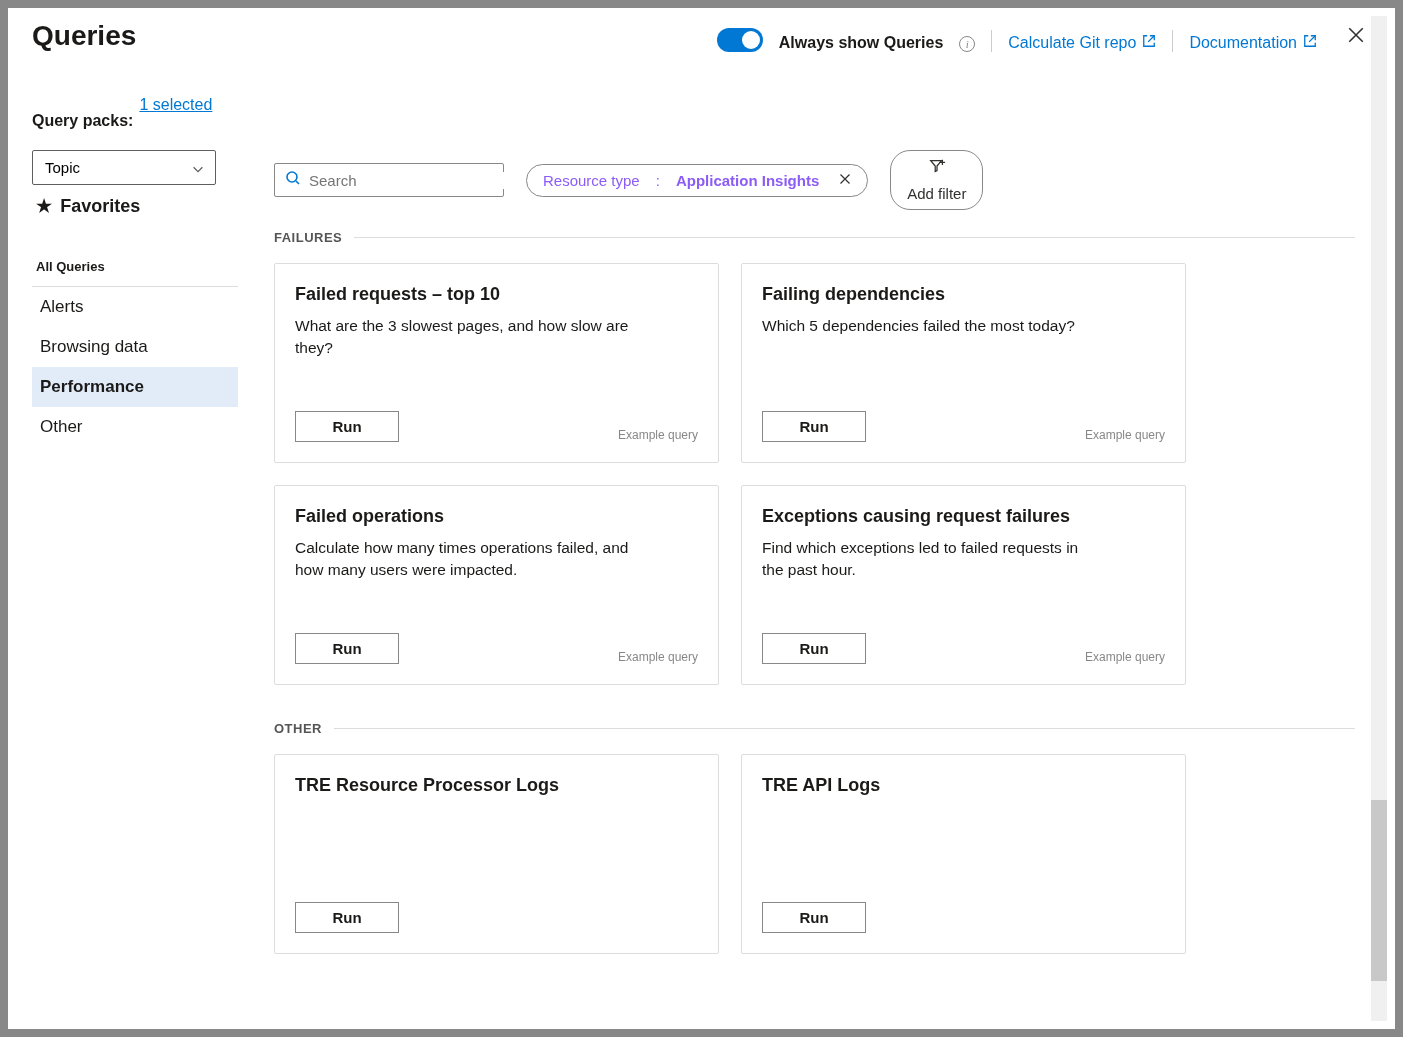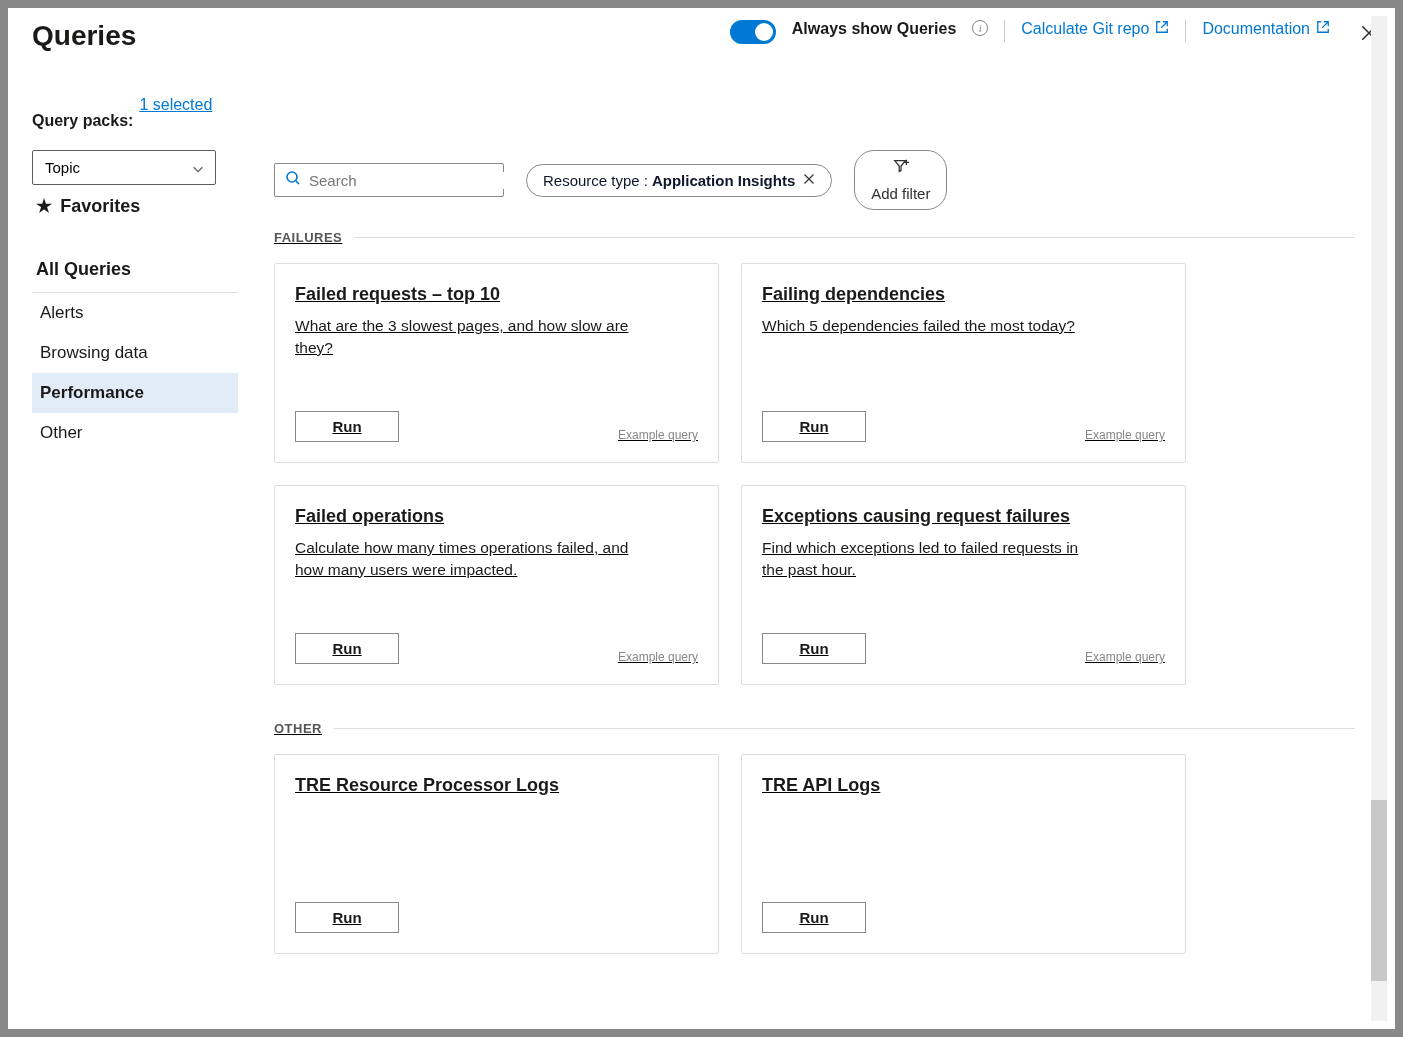--- a/index.html
+++ b/index.html
@@ -13,22 +13,22 @@
   .modal {
     position: absolute;
     top: 8px; left: 8px; right: 8px; bottom: 8px;
     background: #fff;
     display: flex;
     flex-direction: column;
     overflow: hidden;
   }
   .header {
     display: flex;
-    align-items: flex-start;
-    padding: 12px 11px 4px 24px;
+    align-items: flex-end;
+    padding: 12px 24px 4px 24px;
     gap: 16px;
   }
   .header-title {
     font-size: 28px;
     font-weight: 600;
     color: #1b1a19;
     flex: 0 0 auto;
   }
   .header-spacer { flex: 1; }
   .toggle {
@@ -122,21 +122,21 @@
     font-size: 18px;
     font-weight: 600;
     padding: 10px 4px;
     display: flex;
     align-items: center;
     gap: 8px;
     color: #1b1a19;
   }
   .sb-star { color: #1b1a19; font-size: 18px; }
   .sb-allqueries {
-    font-size: 18px;
+    font-size: 13px;
     font-weight: 700;
     padding: 12px 4px;
     border-bottom: 1px solid #ddd;
     color: #1b1a19;
     margin-right: 24px;
   }
   .sb-item {
     font-size: 17px;
     padding: 10px 8px;
     color: #1b1a19;
@@ -176,44 +176,43 @@
     flex: 1;
     color: #323130;
   }
   .search-icon { color: #0078d4; }
   .filter-pill {
     border: 1px solid #8a8886;
     border-radius: 20px;
     padding: 7px 16px;
     display: flex;
     align-items: center;
-    gap: 4px;
+    gap: 16px;
     font-size: 15px;
-    color: #0f172a;
+    color: #8b5cf6;
   }
   .filter-pill .fp-value { font-weight: 700; }
   .pill-close { color: #323130; font-size: 14px; cursor: pointer; margin-left: 4px;}
   .add-filter-pill {
     border: 1px solid #8a8886;
     border-radius: 20px;
     padding: 7px 16px;
     display: flex;
     align-items: center;
     gap: 8px;
     font-size: 15px;
     color: #323130;
     cursor: pointer;
     flex-direction: column;
   }
   .funnel-icon { display:inline-block; }
   .content-scroll {
     flex: 1;
     overflow-y: auto;
     padding-right: 40px;
-    text-decoration: underline;
   }
   .section-header {
     display: flex;
     align-items: center;
     gap: 12px;
     margin-bottom: 18px;
   }
   .section-header .sh-text {
     font-size: 13px;
     font-weight: 700;

